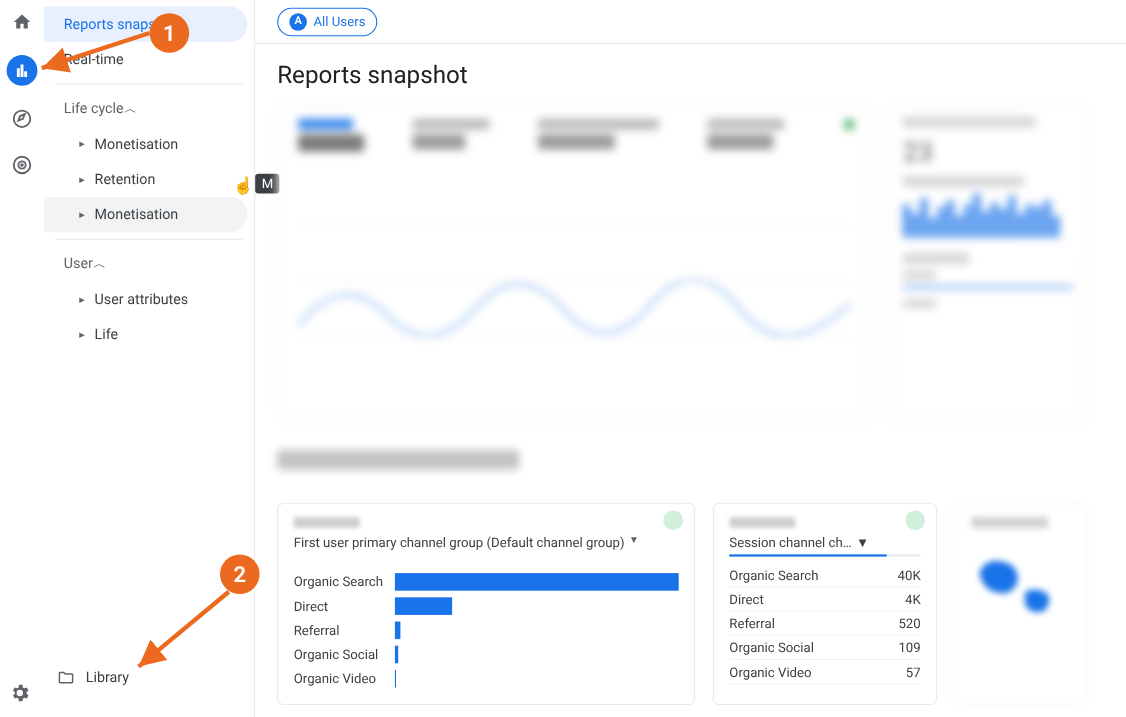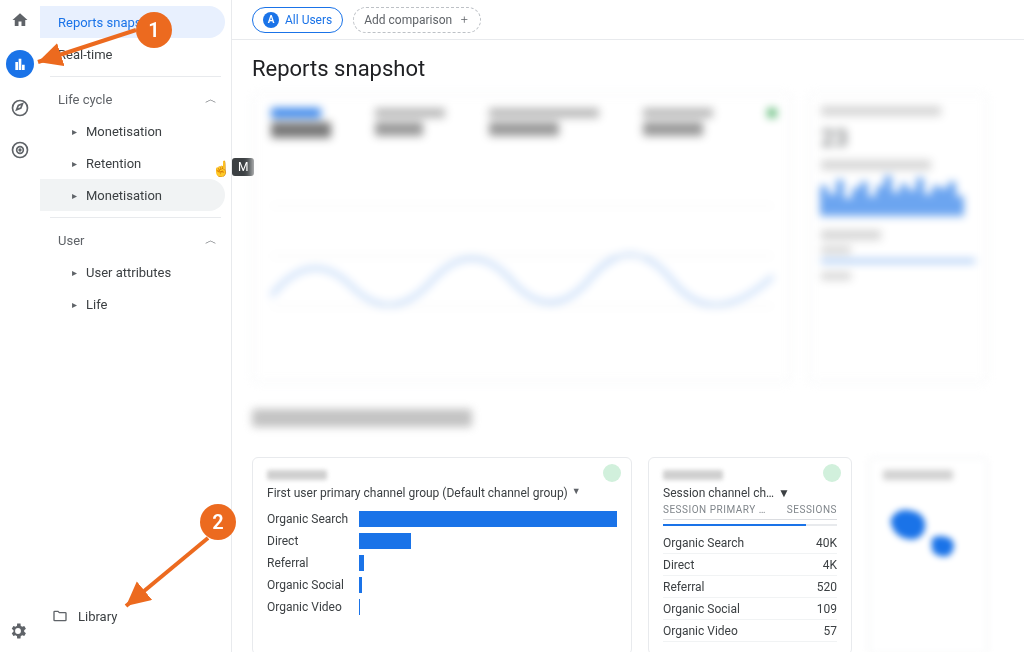--- a/index.html
+++ b/index.html
@@ -8,21 +8,21 @@
 .rail-icon{width:24px;height:24px;display:flex;align-items:center;justify-content:center;border-radius:50%;color:#5f6368;cursor:pointer}
 .rail-icon.active{background:#1a73e8;color:#fff;width:28px;height:28px}
 .rail-bottom{position:absolute;bottom:8px;left:8px;color:#5f6368}
 .nav{position:absolute;left:40px;top:0;width:192px;height:100%;border-right:1px solid #e8eaed;background:#fff;padding-top:6px}
 .nav-item{display:flex;align-items:center;height:32px;padding:0 12px 0 18px;font-size:13px;color:#3c4043;cursor:pointer;border-radius:0 16px 16px 0;margin-right:6px}
 .nav-item.sel{background:#e8f0fe;color:#1a73e8}
 .nav-item .arr{width:14px;font-size:10px;color:#5f6368}
 .nav-item.sub{padding-left:32px}
 .nav-item.hov{background:#f1f3f4}
 .nav-hr{height:1px;background:#e8eaed;margin:6px 10px}
-.nav-head{display:flex;align-items:center;justify-content:space-between;height:32px;padding:0 14px 0 18px;font-size:13px;color:#5f6368}
+.nav-head{display:flex;align-items:center;justify-content:flex-start;height:32px;padding:0 14px 0 18px;font-size:13px;color:#5f6368}
 .chev{font-size:12px;color:#5f6368}
 .cursor{position:absolute;left:212px;top:160px;font-size:15px}
 .tooltip{position:absolute;left:232px;top:158px;background:#3c4043;color:#fff;font-size:12px;padding:2px 6px;border-radius:3px}
 .lib{position:absolute;bottom:28px;left:52px;display:flex;align-items:center;gap:10px;color:#3c4043;font-size:13px;cursor:pointer}
 .main{position:absolute;left:232px;top:0;right:0;height:100%;overflow:hidden}
 .topbar{height:40px;display:flex;align-items:center;gap:10px;padding:0 20px;border-bottom:1px solid #e8eaed}
 .pill{display:inline-flex;align-items:center;height:26px;border-radius:14px;padding:0 10px;font-size:12px;gap:6px}
 .pill.blue{border:1px solid #1a73e8;color:#1a73e8}
 .pill.blue .dot{width:16px;height:16px;border-radius:50%;background:#1a73e8;color:#fff;display:flex;align-items:center;justify-content:center;font-size:10px;font-weight:600}
 .pill.dash{border:1px dashed #bdc1c6;color:#5f6368}
@@ -41,21 +41,21 @@
 .chart{position:absolute;left:18px;right:18px;top:90px;bottom:24px}
 .chart svg{width:100%;height:100%}
 .side-num{font-size:24px;color:#3c4043;margin:8px 0}
 .side-bars{display:flex;align-items:flex-end;gap:2px;height:40px;margin:6px 0 14px}
 .side-bars div{width:6px;background:#1a73e8}
 .row2{display:flex;gap:16px;padding:20px 20px 0}
 .card2{border:1px solid #e8eaed;border-radius:6px;padding:12px 14px;background:#fff}
 .c2a{width:380px}
 .c2b{width:204px}
 .c2c{width:120px;filter:blur(3px)}
-.card2-title{font-size:12px;color:#3c4043;margin-bottom:8px;display:flex;align-items:flex-start;gap:4px}
+.card2-title{font-size:12px;color:#3c4043;margin-bottom:18px;display:flex;align-items:flex-start;gap:4px}
 .card2-title .dd{font-size:9px;color:#5f6368}
 .bar-row{display:flex;align-items:center;height:22px;gap:10px}
 .bar-lbl{width:82px;font-size:12px;color:#3c4043}
 .bar-track{flex:1;height:16px;position:relative}
 .bar-fill{height:16px;background:#1a73e8}
 .tbl-head{display:flex;justify-content:space-between;font-size:10px;color:#80868b;border-bottom:1px solid #dadce0;padding-bottom:4px;margin-bottom:4px;letter-spacing:.5px}
 .tbl-row{display:flex;justify-content:space-between;font-size:12px;color:#3c4043;border-bottom:1px solid #f1f3f4;height:22px;align-items:center}
 .prog{height:2px;background:#e8eaed;margin-bottom:6px}
 .prog-i{height:2px;background:#1a73e8;width:82%}
 .sess-top{font-size:12px;color:#3c4043;margin-bottom:4px;display:flex;gap:4px;align-items:center}
@@ -146,24 +146,20 @@
       <path d="M3 6a1 1 0 011-1h5l2 2h9a1 1 0 011 1v10a1 1 0 01-1 1H4a1 1 0 01-1-1z"></path>
     </svg>
   <span>Library</span>
 </div>
 
 <div class="main">
   <div class="topbar">
     <div class="pill blue">
       <span class="dot">A</span>
       <span>All Users</span>
-    </div>
-    <div class="pill dash">
-      <span>Add comparison</span>
-      <span>＋</span>
     </div>
   </div>
   <div class="title">Reports snapshot</div>
 
   <div class="cards">
     <div class="card big">
       <div class="gdot"></div>
       <div class="metric-row">
         <div class="metric">
             <div class="m1"></div>
@@ -264,24 +260,20 @@
           </div>
         </div>
     </div>
     <div class="card2 c2b" style="position:relative">
       <div class="gc"></div>
       <div class="blob" style="width:60px;filter:blur(2px)"></div>
       <div class="sess-top">
           <span>Session channel ch…</span>
           <span class="dd">▼</span>
         </div>
-      <div class="tbl-head">
-          <span>SESSION PRIMARY …</span>
-          <span>SESSIONS</span>
-        </div>
       <div class="prog">
           <div class="prog-i"></div>
         </div>
       <div class="tbl-row">
           <span>Organic Search</span>
           <span>40K</span>
         </div>
       <div class="tbl-row">
           <span>Direct</span>
           <span>4K</span>

